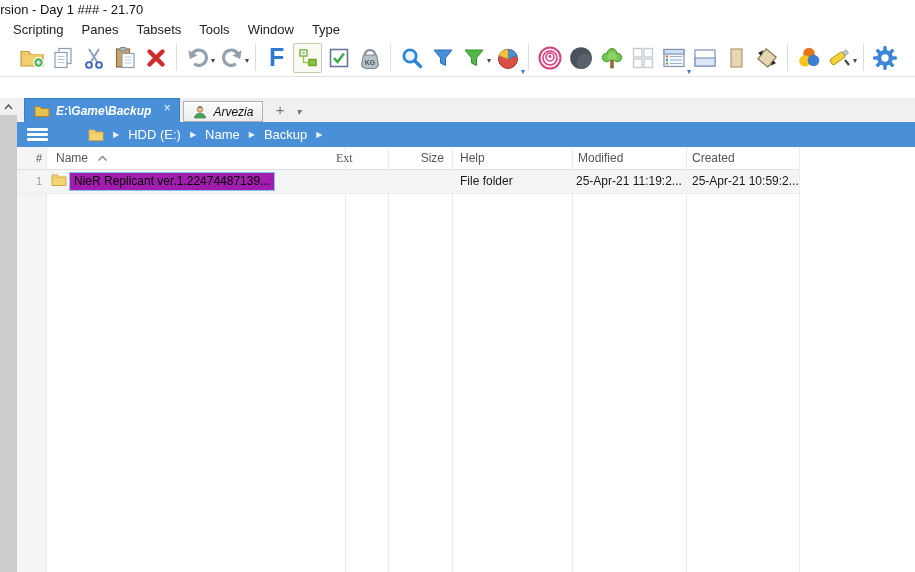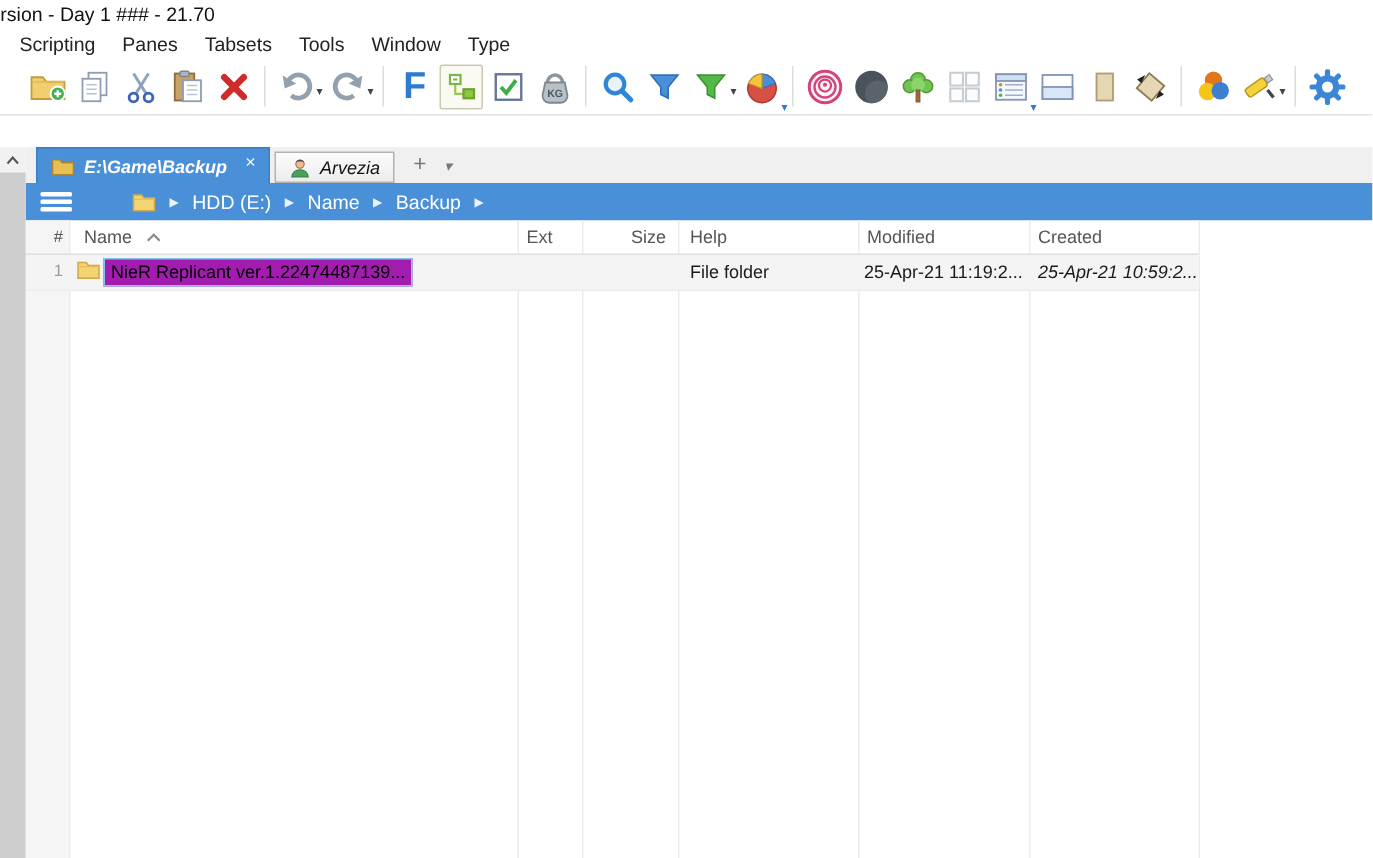--- a/index.html
+++ b/index.html
@@ -397,40 +397,40 @@
     <div class="abs vline" style="left:799px;"></div>
 
     <div class="abs hrow"></div>
     <span class="hcell" style="left:17px;width:25px;text-align:right;font-size:11px;">#</span>
     <span class="hcell" style="left:56px;">Name</span>
     <span class="sortglyph">
         <svg width="11" height="7">
           <polyline points="1.5,5.5 5.5,1.5 9.5,5.5" fill="none" stroke="#8a8a8a" stroke-width="1.5"></polyline>
         </svg>
       </span>
-    <span class="hcell" style="left:351px;">Ext</span>
+    <span class="hcell" style="left:336px;font-family:Liberation Serif, serif;">Ext</span>
     <span class="hcell" style="left:390px;width:54px;text-align:right;">Size</span>
     <span class="hcell" style="left:460px;">Help</span>
     <span class="hcell" style="left:578px;">Modified</span>
     <span class="hcell" style="left:692px;">Created</span>
 
     <div class="abs rowbg"></div>
     <span class="rcell numcell">1</span>
     <span class="rcell" style="left:51px;top:26px;height:16px;line-height:16px;">
         <svg width="16" height="14" viewBox="0 0 16 14">
           <path d="M1,2 h5.5 l1.5,2 H15 V12.5 H1 Z" fill="#f3d372" stroke="#cfa84a" stroke-width="1"></path>
           <path d="M1,4.8 H15" stroke="#e2bd55" stroke-width="0.8"></path>
         </svg>
       </span>
     <span class="sel-name">NieR Replicant ver.1.22474487139...</span>
     <span class="rcell" style="left:351px;"></span>
     <span class="rcell" style="left:390px;width:54px;text-align:right;"></span>
     <span class="rcell" style="left:460px;">File folder</span>
     <span class="rcell" style="left:544px;margin-left:32px;">25-Apr-21 11:19:2...</span>
-    <span class="rcell" style="left:692px;font-style:italic;">25-Apr-21 10:59:2...</span>
+    <span class="rcell" style="left:692px;">25-Apr-21 10:59:2...</span>
   </div>
 
   <div class="abs vscroll">
     <span class="vs-arrow">
         <svg width="9" height="6">
           <polyline points="1,5 4.5,1 8,5" fill="none" stroke="#555" stroke-width="1.4"></polyline>
         </svg>
       </span>
     <span class="vs-thumb"></span>
   </div>

